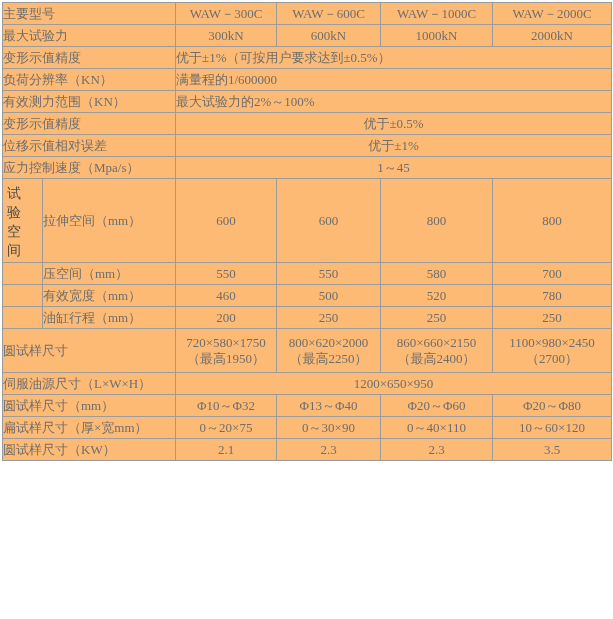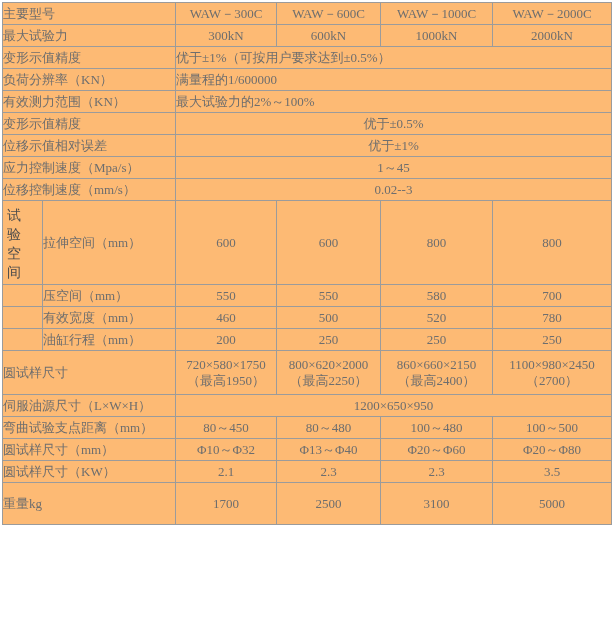--- a/index.html
+++ b/index.html
@@ -70,24 +70,20 @@
       <td class="ac" colspan="4">优于±0.5%</td>
     </tr>
     <tr>
       <td class="lbl" colspan="2">位移示值相对误差</td>
       <td class="ac" colspan="4">优于±1%</td>
     </tr>
     <tr>
       <td class="lbl" colspan="2">应力控制速度（Mpa/s）</td>
       <td class="ac" colspan="4">1～45</td>
     </tr>
-    <tr>
-      <td class="lbl" colspan="2">位移控制速度（mm/s）</td>
-      <td class="ac" colspan="4">0.02--3</td>
-    </tr>
     <tr class="r-tensile">
       <td class="grpcell">
             <div class="vtext">试验空间</div>
           </td>
       <td class="lbl">拉伸空间（mm）</td>
       <td class="ac">600</td>
       <td class="ac">600</td>
       <td class="ac">800</td>
       <td class="ac">800</td>
     </tr>
@@ -124,42 +120,35 @@
       <td class="ac two-line">860×660×2150
 （最高2400）</td>
       <td class="ac two-line">1100×980×2450
 （2700）</td>
     </tr>
     <tr>
       <td class="lbl" colspan="2">伺服油源尺寸（L×W×H）</td>
       <td class="ac" colspan="4">1200×650×950</td>
     </tr>
     <tr>
-      <td class="lbl" colspan="2">弯曲试验支点距离（mm）</td>
-      <td class="al">80～450</td>
-      <td class="al">80～480</td>
-      <td class="ac">100～480</td>
-      <td class="ac">100～500</td>
-    </tr>
-    <tr>
       <td class="lbl" colspan="2">圆试样尺寸（mm）</td>
       <td class="al">Φ10～Φ32</td>
       <td class="al">Φ13～Φ40</td>
       <td class="ac">Φ20～Φ60</td>
       <td class="ac">Φ20～Φ80</td>
+    </tr>
+    <tr>
+      <td class="lbl" colspan="2">扁试样尺寸（厚×宽mm）</td>
+      <td class="al">0～20×75</td>
+      <td class="al">0～30×90</td>
+      <td class="al">0～40×110</td>
+      <td class="ac">10～60×120</td>
     </tr>
     <tr>
       <td class="lbl" colspan="2">圆试样尺寸（KW）</td>
       <td class="al">2.1</td>
       <td class="al">2.3</td>
       <td class="al">2.3</td>
       <td class="ac">3.5</td>
     </tr>
-    <tr class="r-weight">
-      <td class="lbl" colspan="2">重量kg</td>
-      <td class="ac">1700</td>
-      <td class="ac">2500</td>
-      <td class="ac">3100</td>
-      <td class="ac vtop">5000</td>
-    </tr>
   </tbody>
 </table>
 </div>
 
 </body></html>

